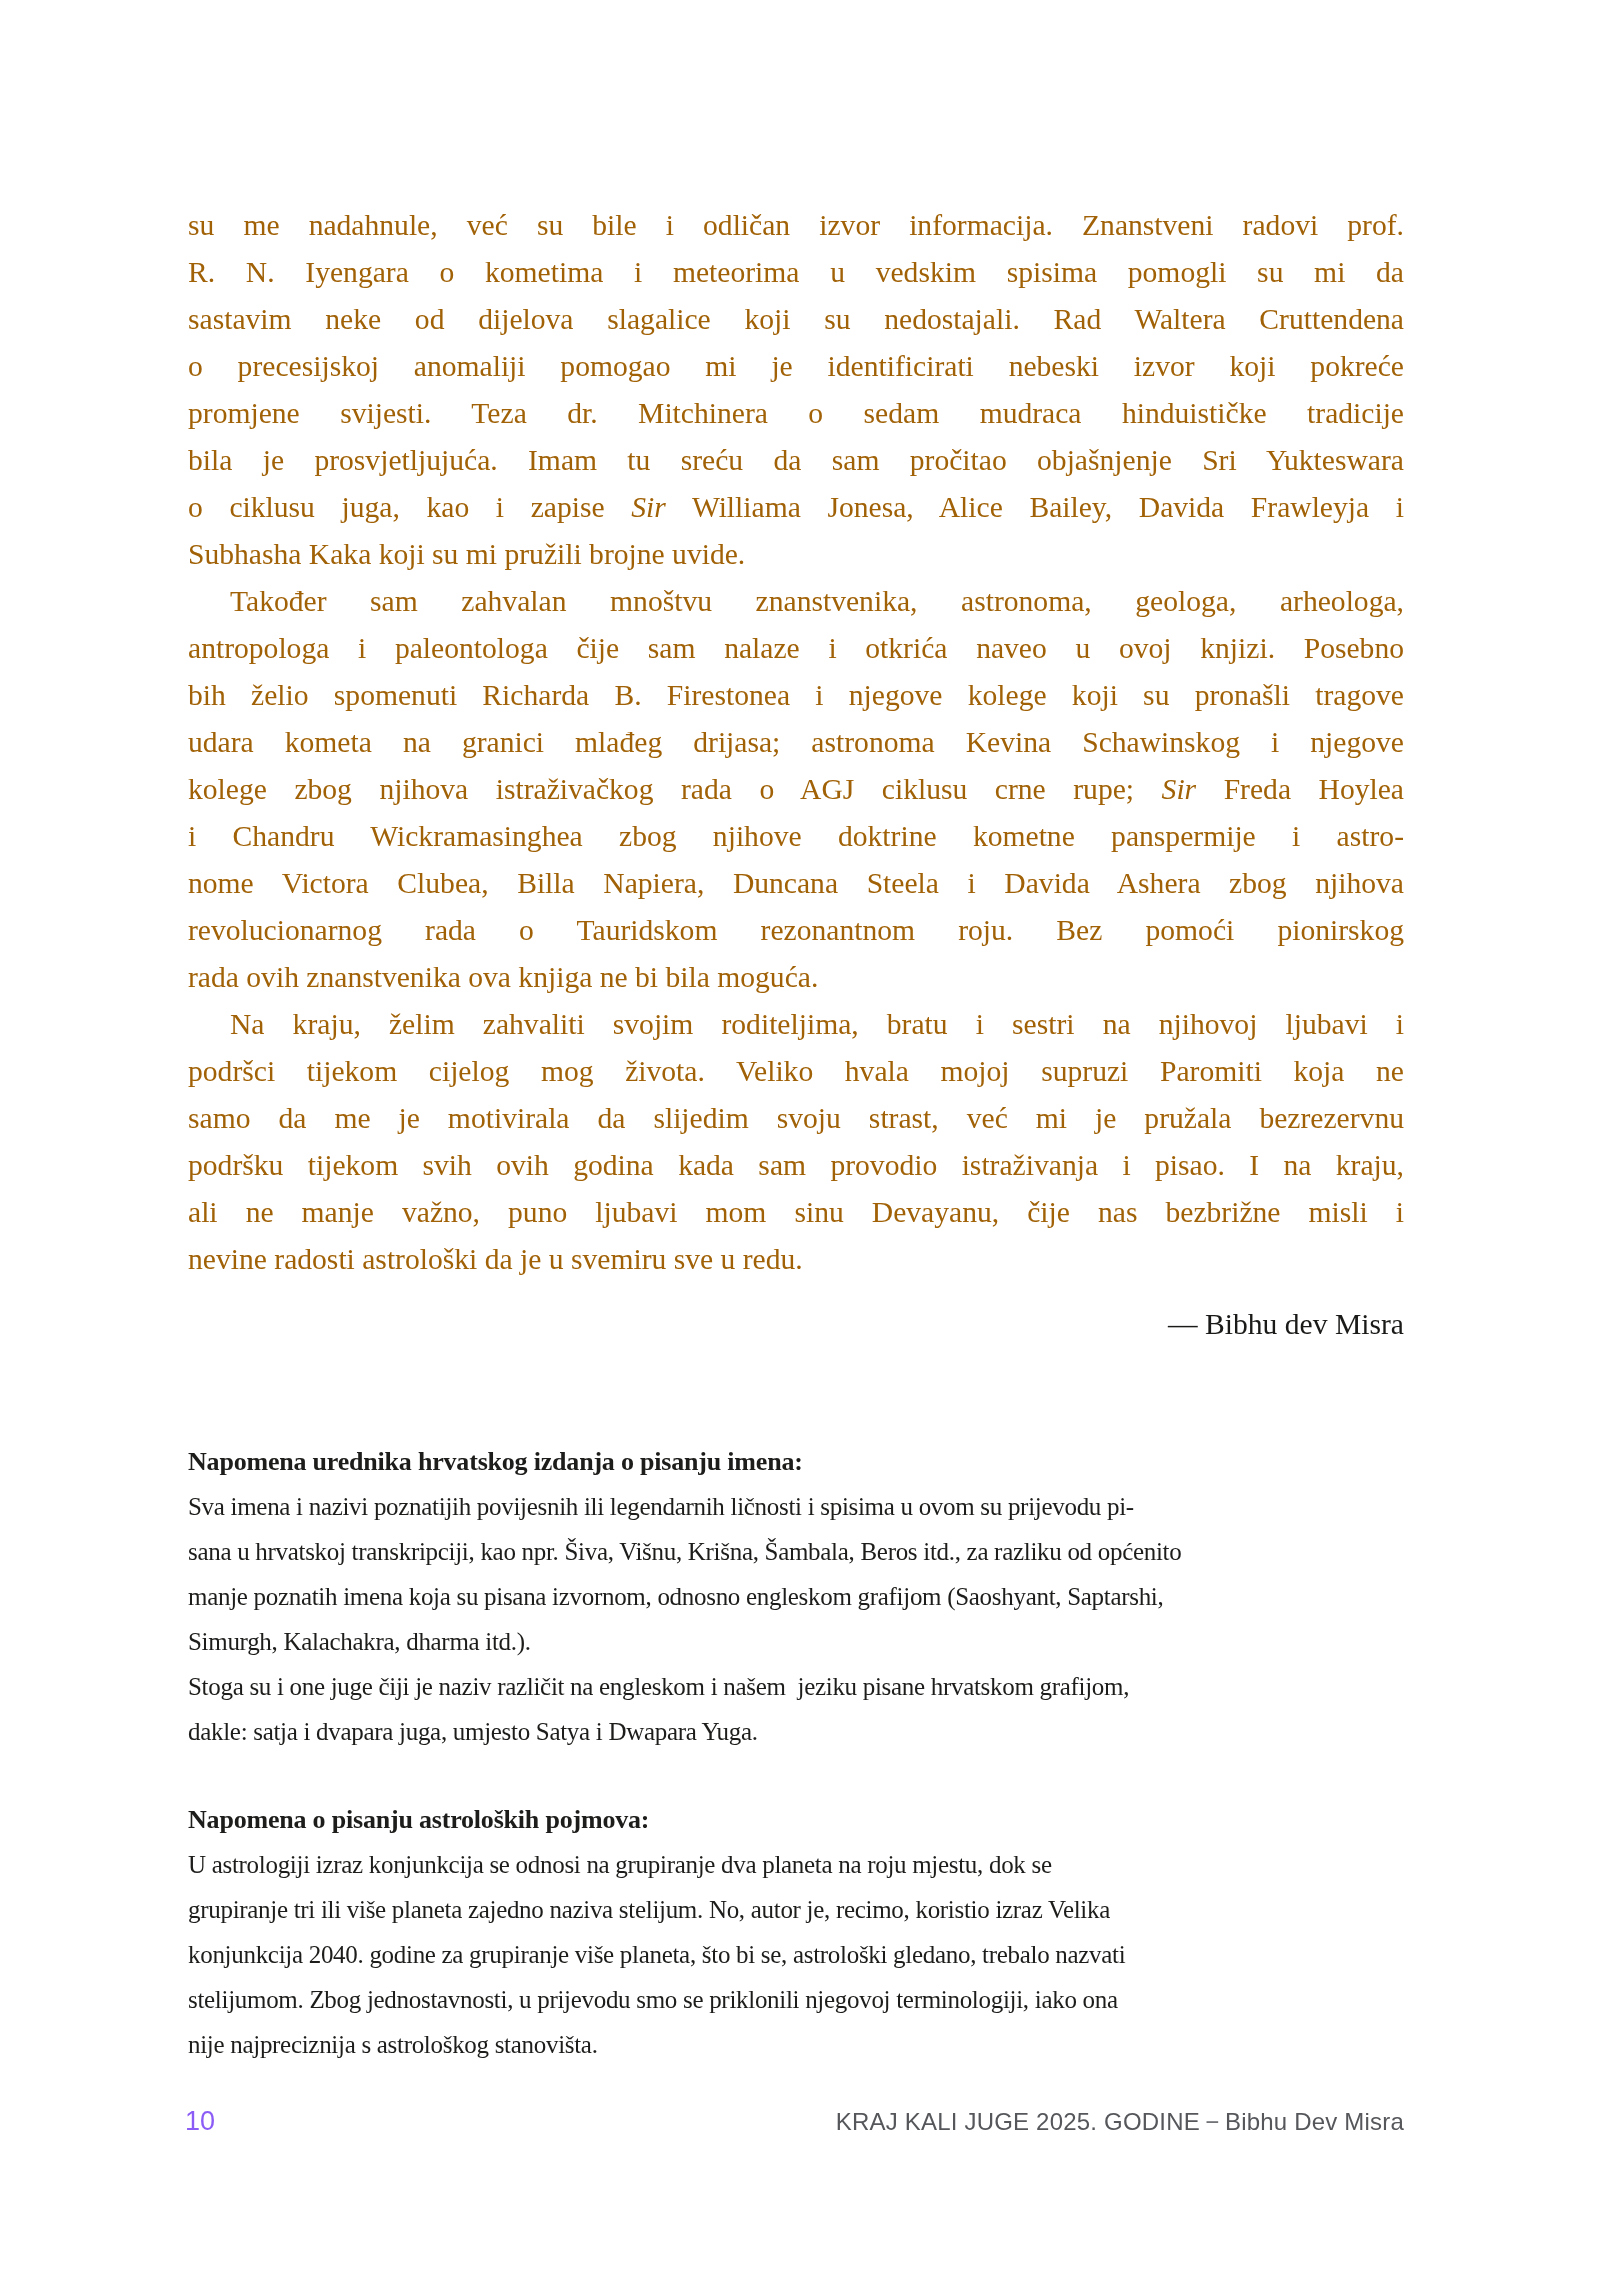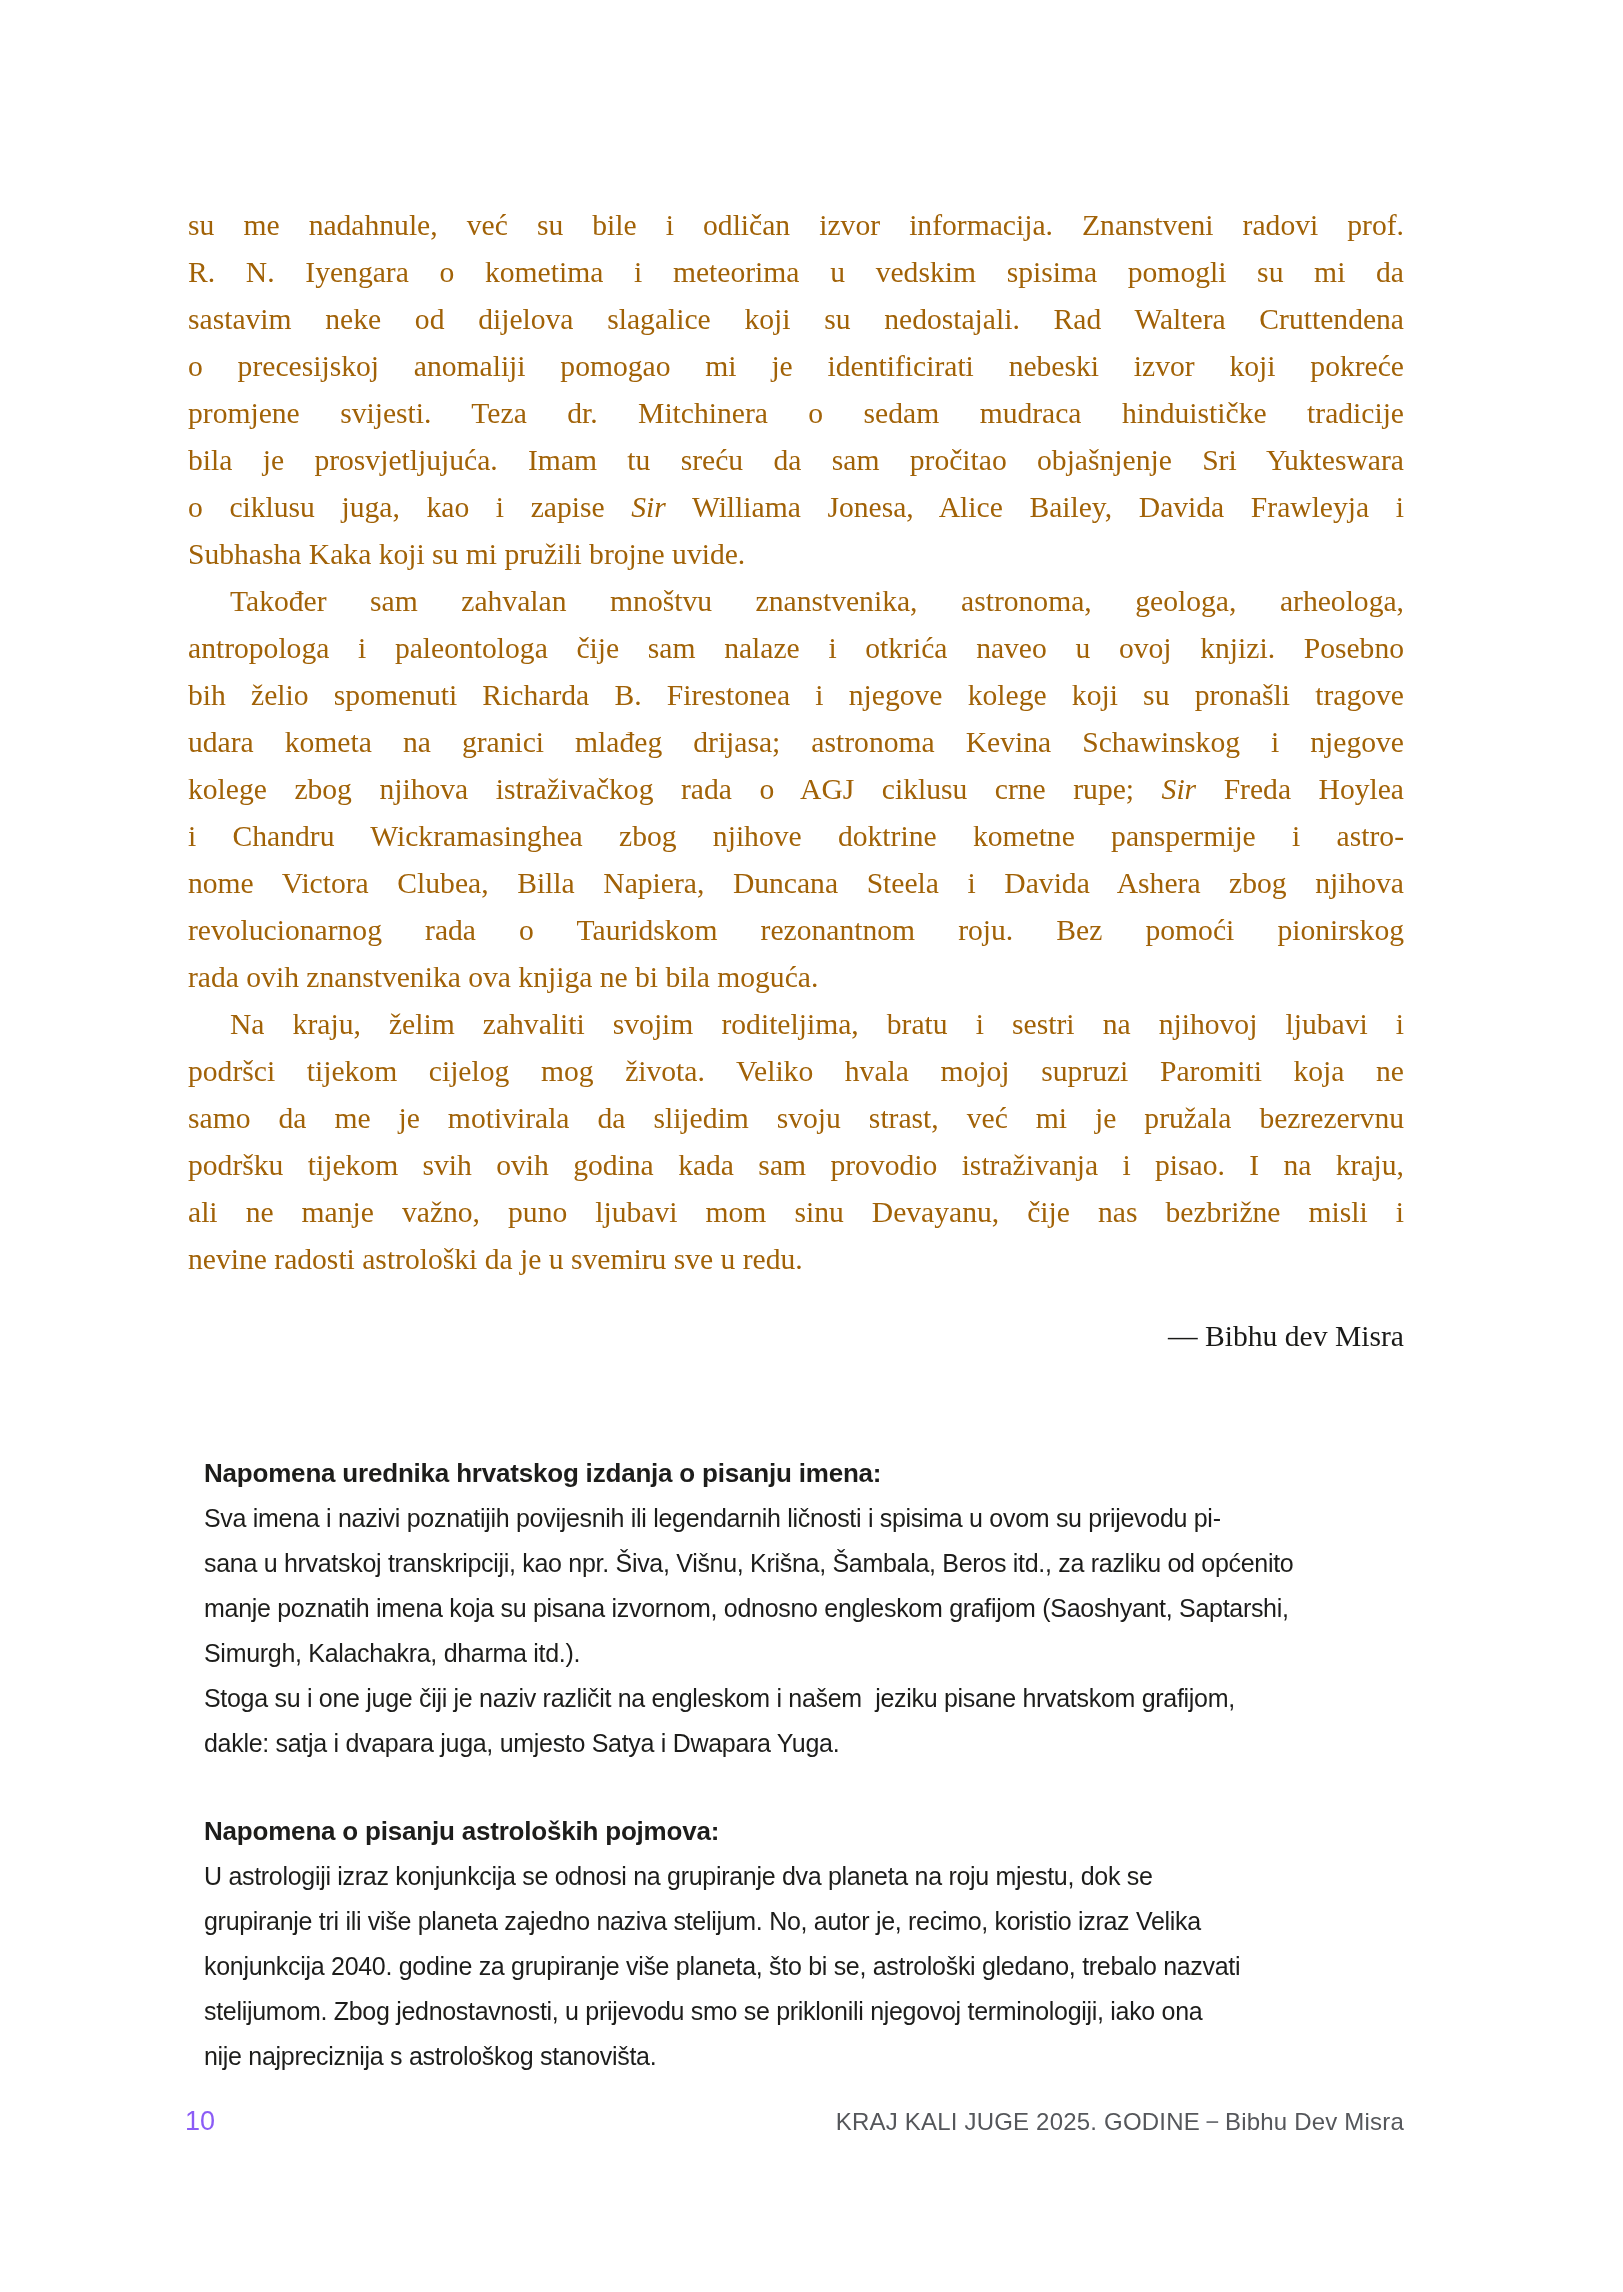--- a/index.html
+++ b/index.html
@@ -22,33 +22,33 @@
     line-height:47px;
     text-align:left;
     color:#a16207;
   }
   .line.just{
     text-align:justify;
     text-align-last:justify;
   }
   .line.indent{text-indent:42px;}
   .signature{
-    margin-top:30px;
+    margin-top:18px;
     font-size:29.6px;
     line-height:47px;
     text-align:right;
     color:#1a1a18;
   }
   
   .notes{
     margin-top:91px;
     font-family:"Liberation Sans","DejaVu Sans",sans-serif;
     color:#1d1d1b;
   }
-  .note-section{margin:16px;}
+  .note-section{margin:0;font-family:Liberation Serif, serif;}
   .note-section + .note-section{margin-top:43px;}
   .note-heading{
     font-size:26px;
     line-height:45px;
     font-weight:bold;
     letter-spacing:-0.2px;
     white-space:pre;
   }
   .note-line{
     font-size:25px;

